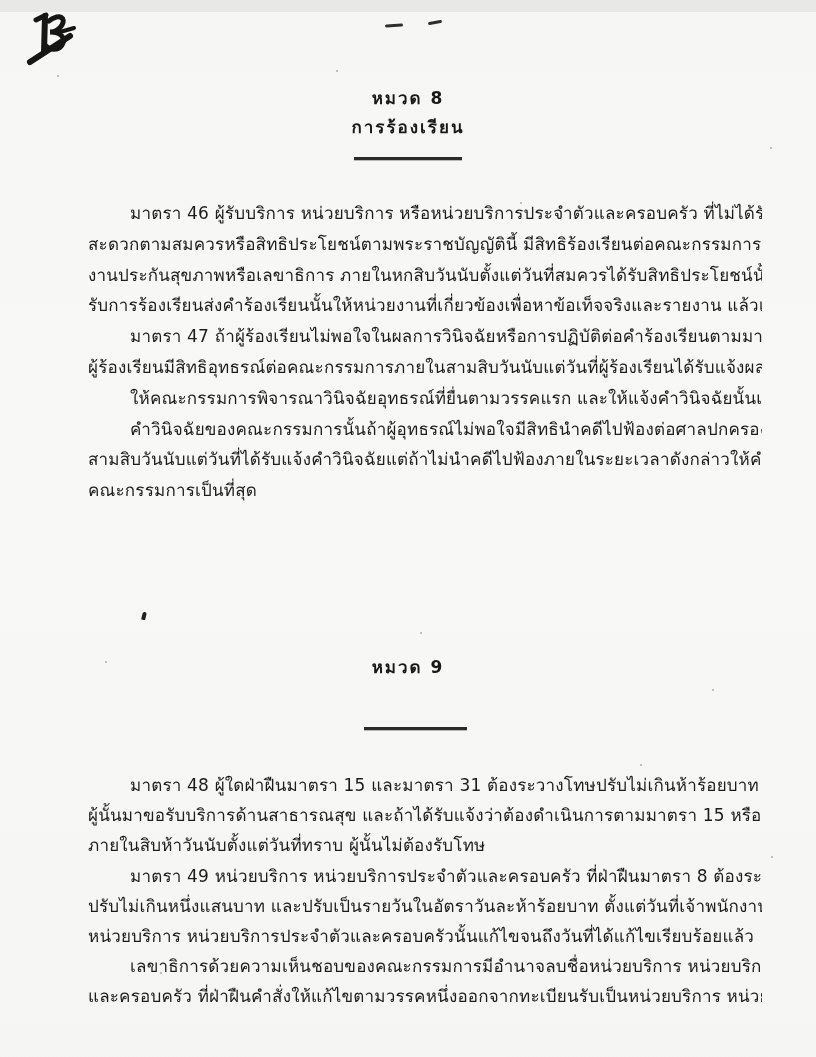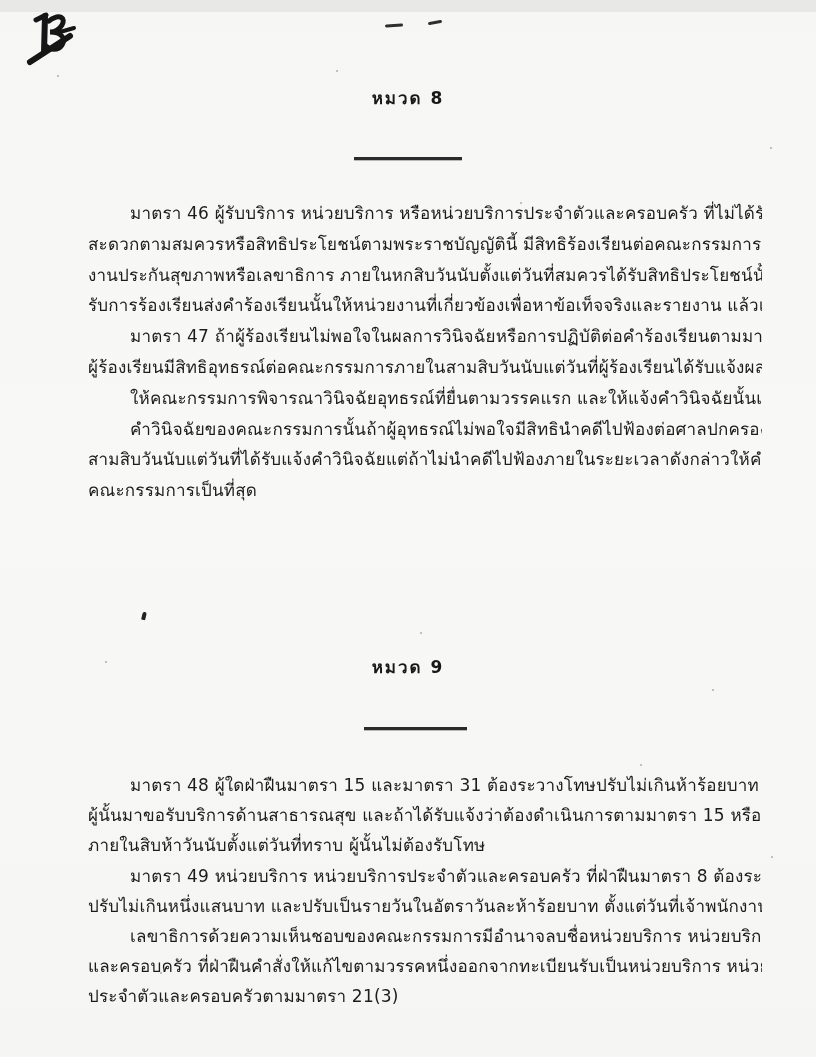--- a/index.html
+++ b/index.html
@@ -119,20 +119,21 @@
         <path d="M38 20 L52 16" stroke-width="4"></path>
         <path d="M8 50 L48 24" stroke-width="6"></path>
       </g>
     </svg>
   </div>
 
   <div class="pen-dash d1"></div>
   <div class="pen-dash d2"></div>
 
   <div class="heading ch8-no">หมวด 8</div>
+  <div class="heading ch8-title">การร้องเรียน</div>
   <div class="divider dv8"></div>
 
   <div class="body-block body-ch8">
     <div class="tline indent">มาตรา 46 ผู้รับบริการ หน่วยบริการ หรือหน่วยบริการประจำตัวและครอบครัว ที่ไม่ได้รับความ</div>
     <div class="tline">สะดวกตามสมควรหรือสิทธิประโยชน์ตามพระราชบัญญัตินี้ มีสิทธิร้องเรียนต่อคณะกรรมการหรือสำนัก</div>
     <div class="tline">งานประกันสุขภาพหรือเลขาธิการ ภายในหกสิบวันนับตั้งแต่วันที่สมควรได้รับสิทธิประโยชน์นั้น ให้ผู้ได้</div>
     <div class="tline">รับการร้องเรียนส่งคำร้องเรียนนั้นให้หน่วยงานที่เกี่ยวข้องเพื่อหาข้อเท็จจริงและรายงาน แล้วแจ้งผลการ</div>
     <div class="tline indent">มาตรา 47 ถ้าผู้ร้องเรียนไม่พอใจในผลการวินิจฉัยหรือการปฏิบัติต่อคำร้องเรียนตามมาตรา 35</div>
     <div class="tline">ผู้ร้องเรียนมีสิทธิอุทธรณ์ต่อคณะกรรมการภายในสามสิบวันนับแต่วันที่ผู้ร้องเรียนได้รับแจ้งผลการพิจารณา</div>
     <div class="tline indent">ให้คณะกรรมการพิจารณาวินิจฉัยอุทธรณ์ที่ยื่นตามวรรคแรก และให้แจ้งคำวินิจฉัยนั้นเป็นหนังสือ</div>
@@ -145,23 +146,23 @@
 
   <div class="heading ch9-no">หมวด 9</div>
   <div class="divider dv9"></div>
 
   <div class="body-block body-ch9">
     <div class="tline indent">มาตรา 48 ผู้ใดฝ่าฝืนมาตรา 15 และมาตรา 31 ต้องระวางโทษปรับไม่เกินห้าร้อยบาท เว้นแต่</div>
     <div class="tline">ผู้นั้นมาขอรับบริการด้านสาธารณสุข และถ้าได้รับแจ้งว่าต้องดำเนินการตามมาตรา 15 หรือมาตรา 31</div>
     <div class="tline end">ภายในสิบห้าวันนับตั้งแต่วันที่ทราบ ผู้นั้นไม่ต้องรับโทษ</div>
     <div class="tline indent">มาตรา 49 หน่วยบริการ หน่วยบริการประจำตัวและครอบครัว ที่ฝ่าฝืนมาตรา 8 ต้องระวางโทษ</div>
     <div class="tline">ปรับไม่เกินหนึ่งแสนบาท และปรับเป็นรายวันในอัตราวันละห้าร้อยบาท ตั้งแต่วันที่เจ้าพนักงานมีคำสั่งให้</div>
+    <div class="tline end">หน่วยบริการ หน่วยบริการประจำตัวและครอบครัวนั้นแก้ไขจนถึงวันที่ได้แก้ไขเรียบร้อยแล้ว</div>
     <div class="tline indent">เลขาธิการด้วยความเห็นชอบของคณะกรรมการมีอำนาจลบชื่อหน่วยบริการ หน่วยบริการประจำตัว</div>
     <div class="tline">และครอบครัว ที่ฝ่าฝืนคำสั่งให้แก้ไขตามวรรคหนึ่งออกจากทะเบียนรับเป็นหน่วยบริการ หน่วยบริการ</div>
-    <div class="tline end">ประจำตัวและครอบครัวตามมาตรา 21(3)</div>
   </div>
 
   <div class="speck" style="left:57px;  top:63px;"></div>
   <div class="speck" style="left:336px; top:58px;"></div>
   <div class="speck" style="left:140px; top:262px;"></div>
   <div class="speck" style="left:520px; top:190px;"></div>
   <div class="speck" style="left:770px; top:135px;"></div>
   <div class="speck" style="left:420px; top:620px;"></div>
   <div class="speck" style="left:105px; top:649px;"></div>
   <div class="speck" style="left:712px; top:677px;"></div>

